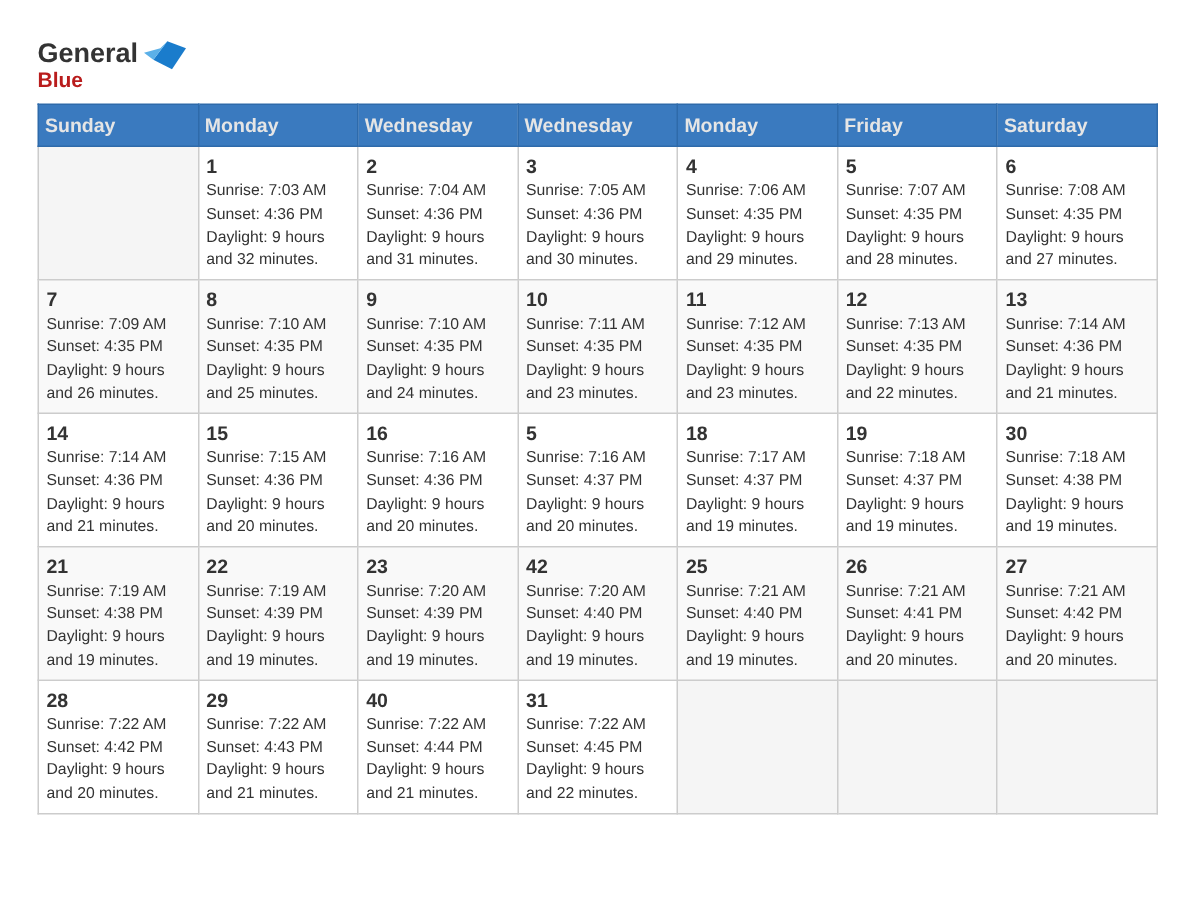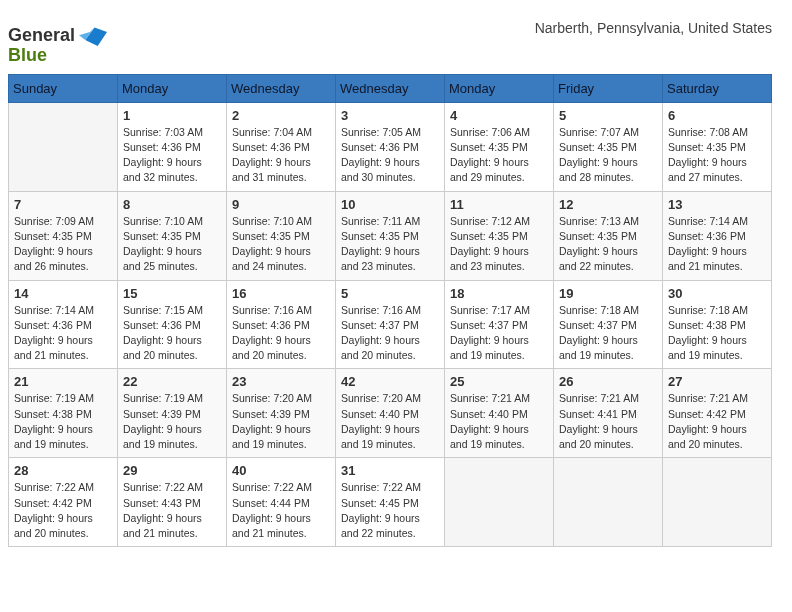--- a/index.html
+++ b/index.html
@@ -7,21 +7,21 @@
       font-family: Arial, sans-serif;
       background: #fff;
       width: 792px;
       min-height: 612px;
       padding: 0;
     }
     .page {
       width: 792px;
       min-height: 612px;
       background: #fff;
-      padding: 18px 20px 18px 8px;
+      padding: 18px 20px 18px 25px;
     }
     .header {
       display: flex;
       justify-content: space-between;
       align-items: flex-start;
       margin-bottom: 8px;
     }
     .logo {
       display: flex;
       align-items: center;
@@ -52,23 +52,23 @@
       color: #444;
       margin-top: 2px;
     }
     table {
       width: 100%;
       border-collapse: collapse;
       margin-top: 6px;
     }
     thead tr th {
       background: #3a7abf;
-      color: #0f172a;
+      color: #e5e5e5;
       font-size: 13px;
-      font-weight: normal;
+      font-weight: bold;
       padding: 6px 4px;
       text-align: left;
       border: 1px solid #2e6aaa;
     }
     tbody tr td {
       border: 1px solid #ccc;
       padding: 5px 5px 5px 5px;
       vertical-align: top;
       font-size: 11px;
       color: #333;
@@ -105,26 +105,25 @@
     <div class="logo">
       <div>
         <div style="display:flex;align-items:center;">
           <span class="logo-text">General</span>
           <svg class="logo-icon" viewBox="0 0 36 30" fill="none">
             <polygon points="8,20 20,4 36,10 24,28" fill="#1a7ccc"></polygon>
             <polygon points="8,20 0,14 14,10 20,4" fill="#5bb0e8"></polygon>
           </svg>
         </div>
         <div style="display:flex;align-items:center;margin-top:-4px;">
-          <span class="logo-text" style="color:#4d7c0f;font-size:18px;font-weight:bold;">Blue</span>
+          <span class="logo-text" style="color:#b91c1c;font-size:14px;font-weight:bold;">Blue</span>
         </div>
       </div>
     </div>
     <div class="title-block">
-      <div class="subtitle">Narberth, Pennsylvania, United States</div>
     </div>
   </div>
 
   <table>
     <thead>
       <tr>
         <th>Sunday</th>
         <th>Monday</th>
         <th>Wednesday</th>
         <th>Wednesday</th>

